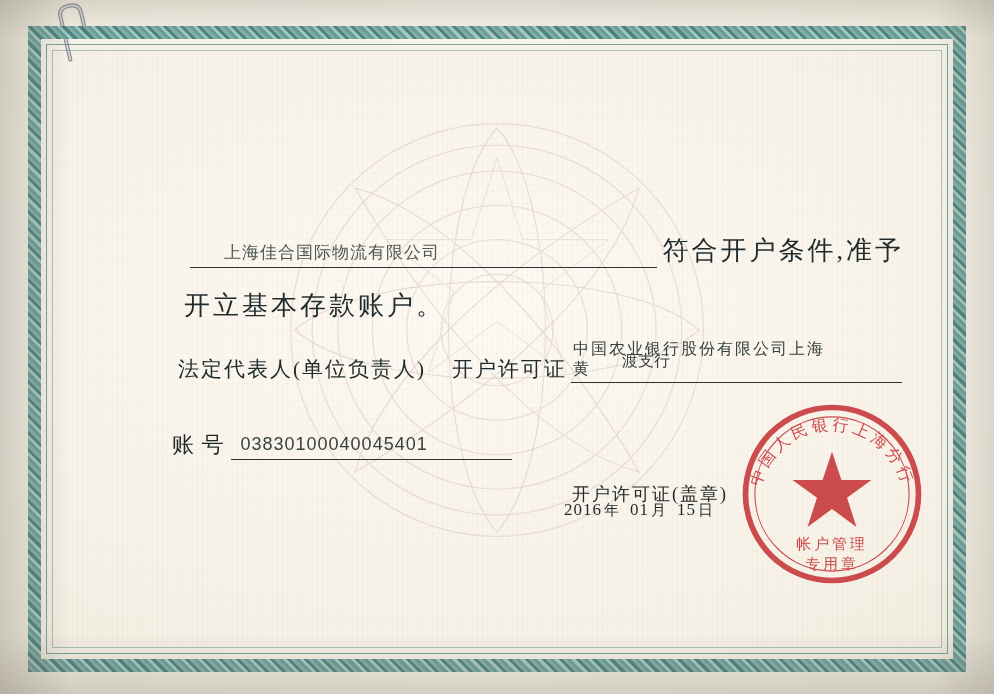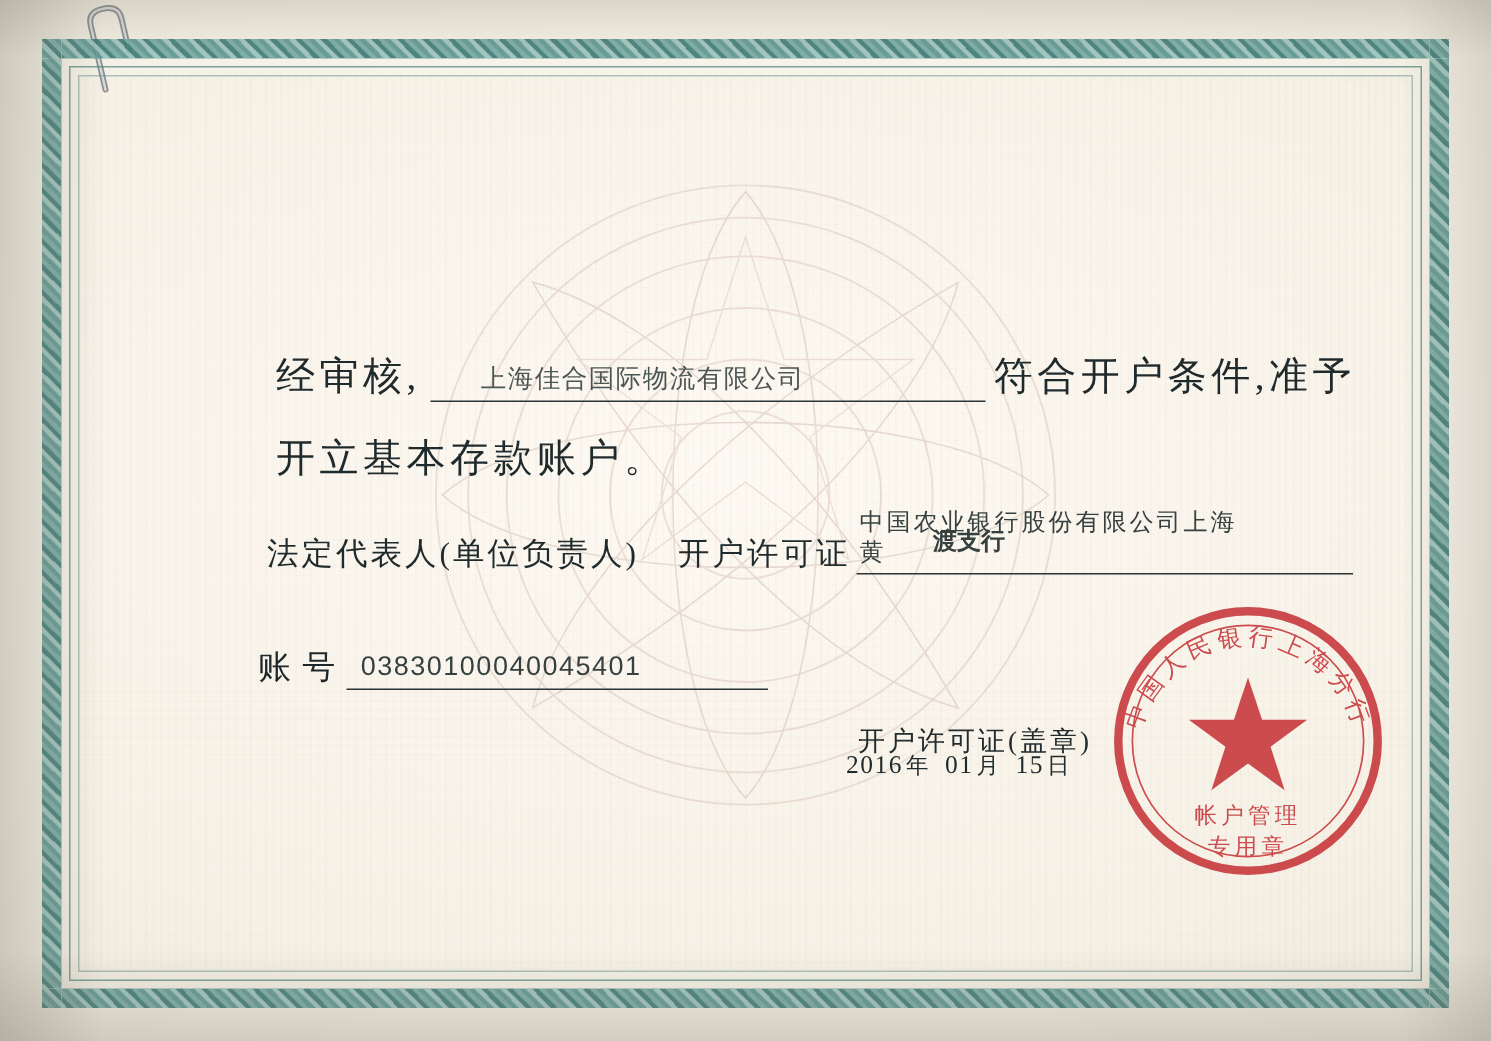--- a/index.html
+++ b/index.html
@@ -247,21 +247,20 @@
     color: #35403f;
     font-family: "Liberation Sans", sans-serif;
   }
   .bank-line2 {
     position: absolute;
     top: 301px;
     left: 570px;
     font-size: 16px;
     color: #35403f;
     font-family: "Liberation Sans", sans-serif;
-    font-weight: bold;
   }
 
   .row-account {
     position: absolute;
     top: 380px;
     left: 120px;
     right: 430px;
     display: flex;
     align-items: flex-end;
     font-size: 22px;
@@ -357,21 +356,20 @@
     <g stroke="#c9a79c" stroke-width="0.45" fill="none">
       <path d="M100 20 L112 58 L152 58 L120 82 L132 120 L100 96 L68 120 L80 82 L48 58 L88 58 Z"></path>
     </g>
   </svg>
 
   <div class="content">
 
 
 
     <div class="body-line1">
-      <span class="lead">经审核,</span>
       <span class="fill-blank">
         <span class="handwritten">上海佳合国际物流有限公司</span>
       </span>
       <span class="tail-text">符合开户条件,准予</span>
     </div>
 
     <div class="body-line2">开立基本存款账户。</div>
 
     <div class="row-rep">
       <span class="rep-label">法定代表人(单位负责人)</span>

